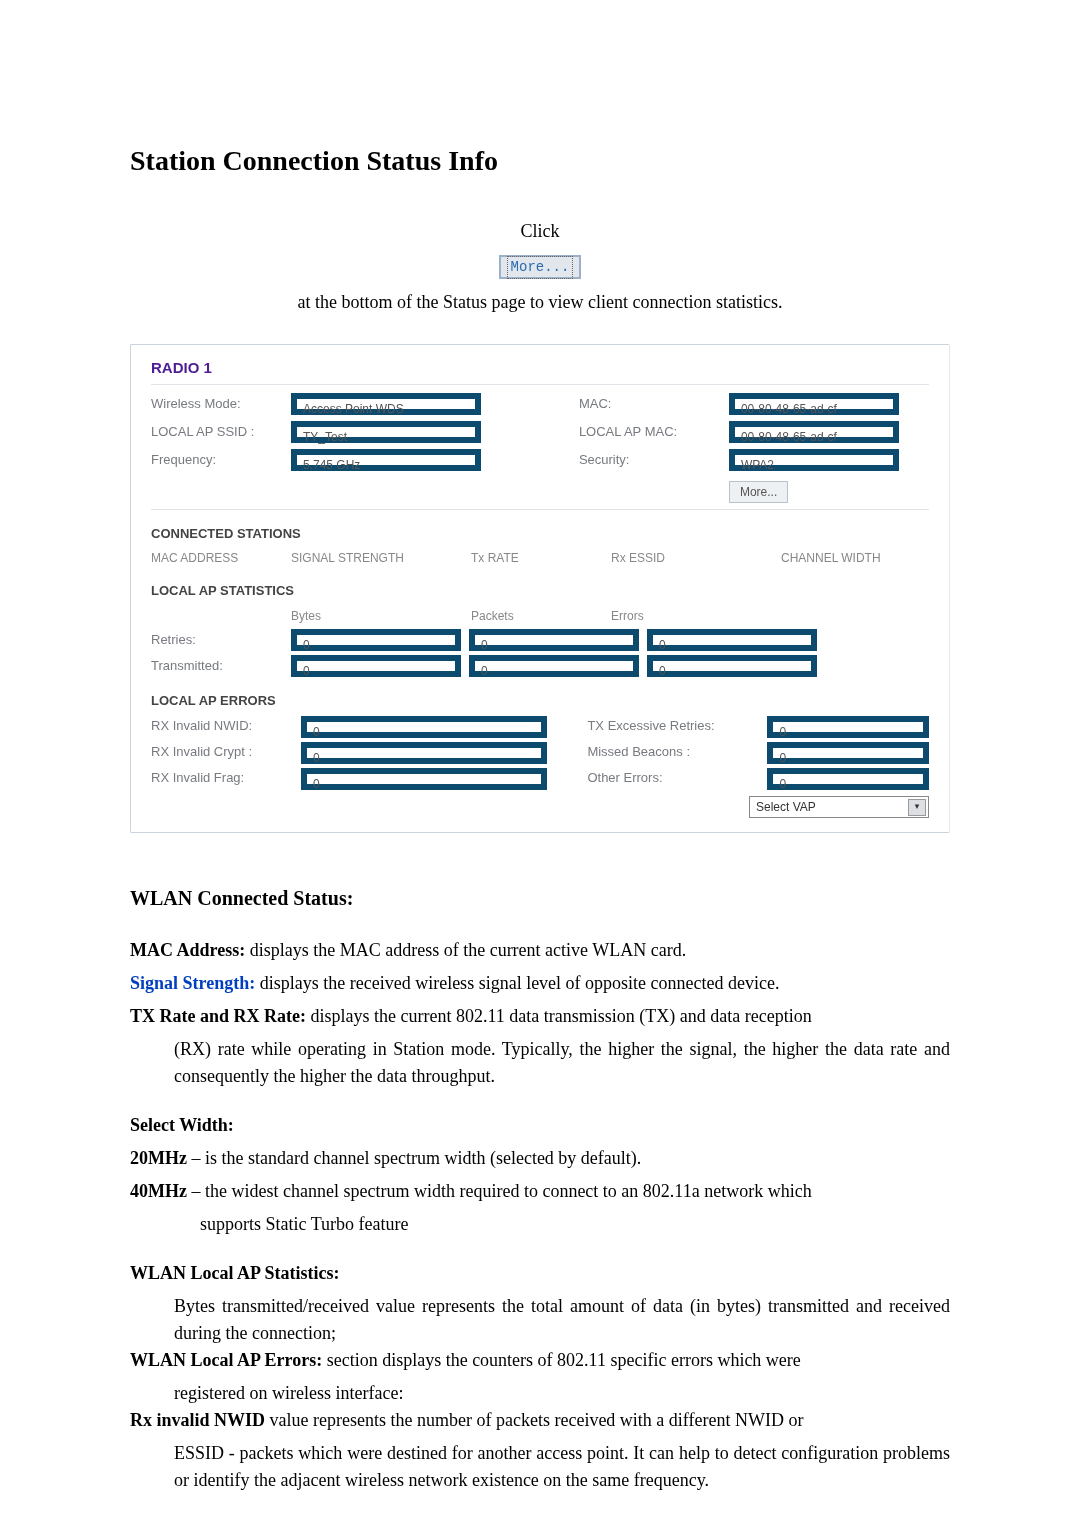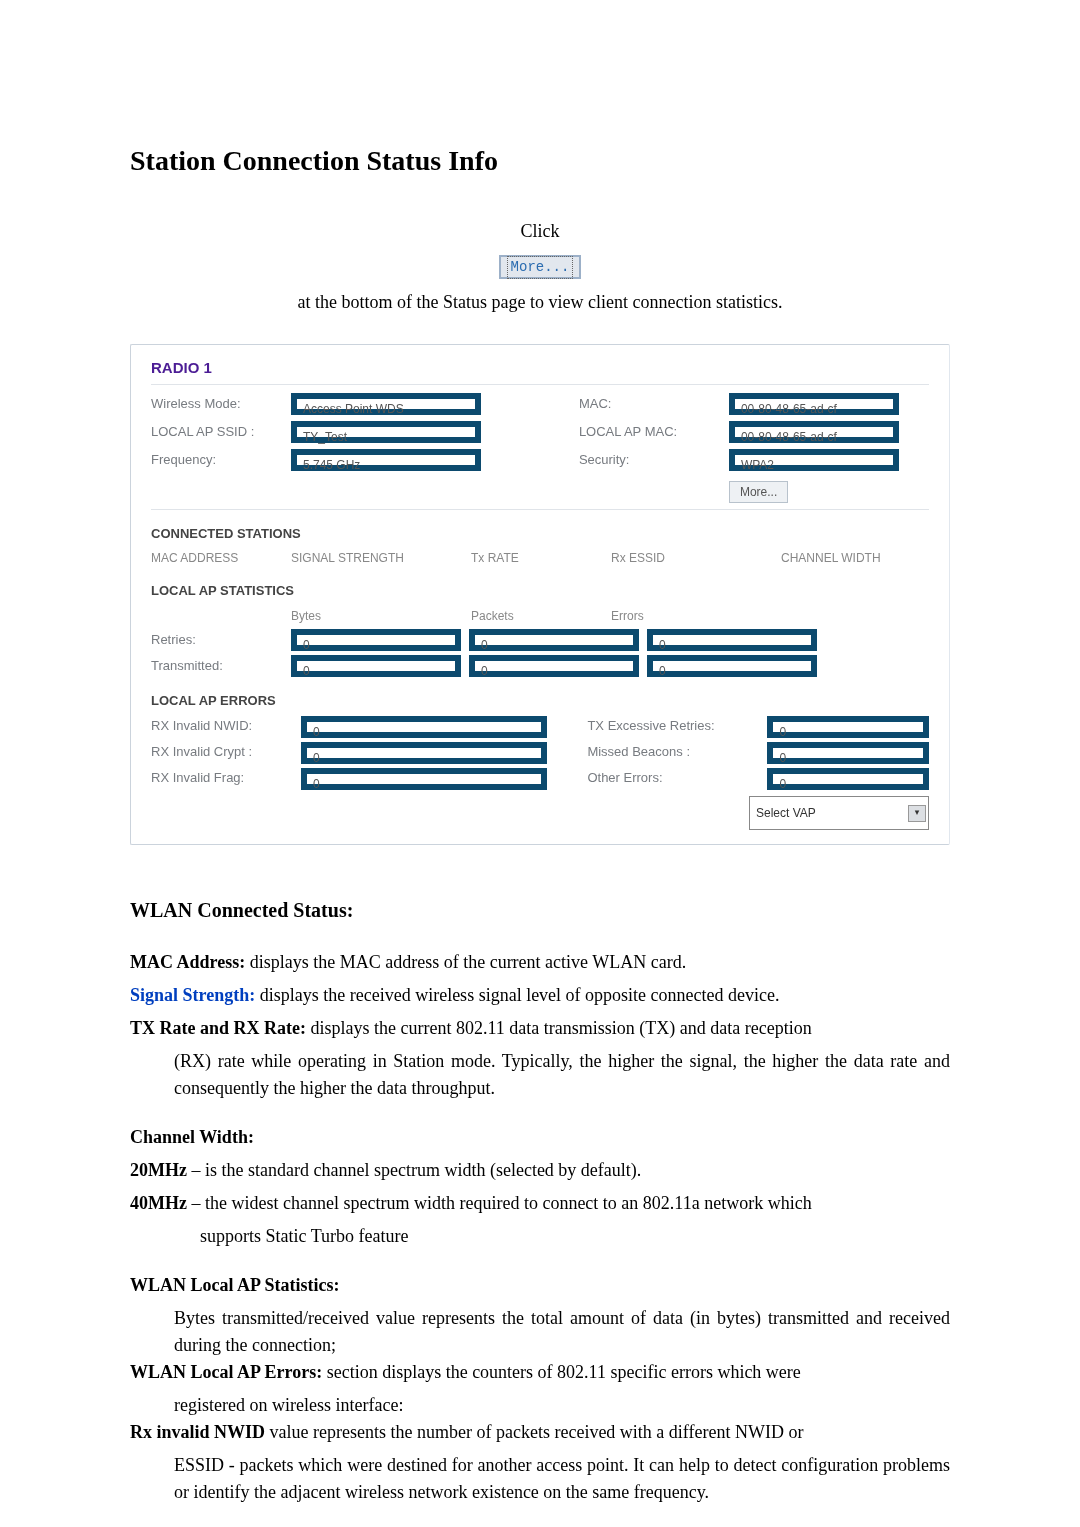--- a/index.html
+++ b/index.html
@@ -100,21 +100,21 @@
   .err-row { display:flex; align-items:flex-start; margin:4px 0;}
   .err-row .lab-l{flex:0 0 150px;}
   .err-row .fld-l{width:260px;}
   .err-row .lab-r{flex:0 0 180px; margin-left:40px;}
   .err-row .fld-r{width:170px;}
   .err-row .fld { }
   .select-vap {
     display:flex; justify-content:flex-end; margin-top:6px;
   }
   .select-vap .sel {
-    border:1px solid #888; background:#fff; height:34px; width:180px;
+    border:1px solid #888; background:#fff; height:22px; width:180px;
     display:flex; align-items:center; justify-content:space-between;
     padding:0 2px 0 6px; font-size:12px; color:#333;
   }
   .select-vap .arrow {
     background:#dcdfe3; border:1px solid #999; height:17px;width:18px;
     display:flex;align-items:center;justify-content:center;font-size:9px;
   }
 
   h2.sub {
     font-size: 20px;
@@ -251,21 +251,21 @@
 </p>
 <p class="para">
   <span class="term blue">Signal Strength:</span><span> displays the received wireless signal level of opposite connected device.</span>
 </p>
 <p class="para">
   <span class="term">TX Rate and RX Rate:</span><span> displays the current 802.11 data transmission (TX) and data reception</span>
 </p>
 <p class="indent">(RX) rate while operating in Station mode. Typically, the higher the signal, the higher the data rate and consequently the higher the data throughput.</p>
 
 <p class="para spaced">
-  <span class="term">Channel Width:</span>
+  <span class="term">Select Width:</span>
 </p>
 <p class="para">
   <span class="term">20MHz</span><span> – is the standard channel spectrum width (selected by default).</span>
 </p>
 <p class="para">
   <span class="term">40MHz</span><span> – the widest channel spectrum width required to connect to an 802.11a network which</span>
 </p>
 <p class="sub-indent">supports Static Turbo feature</p>
 
 <p class="para spaced">

